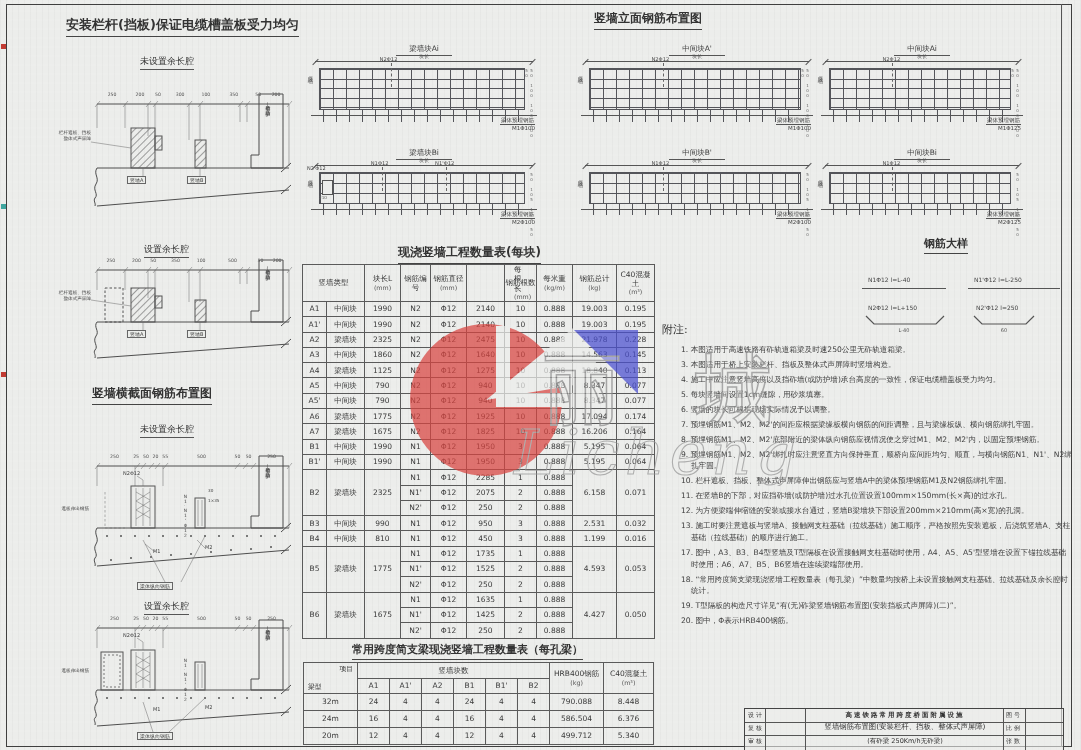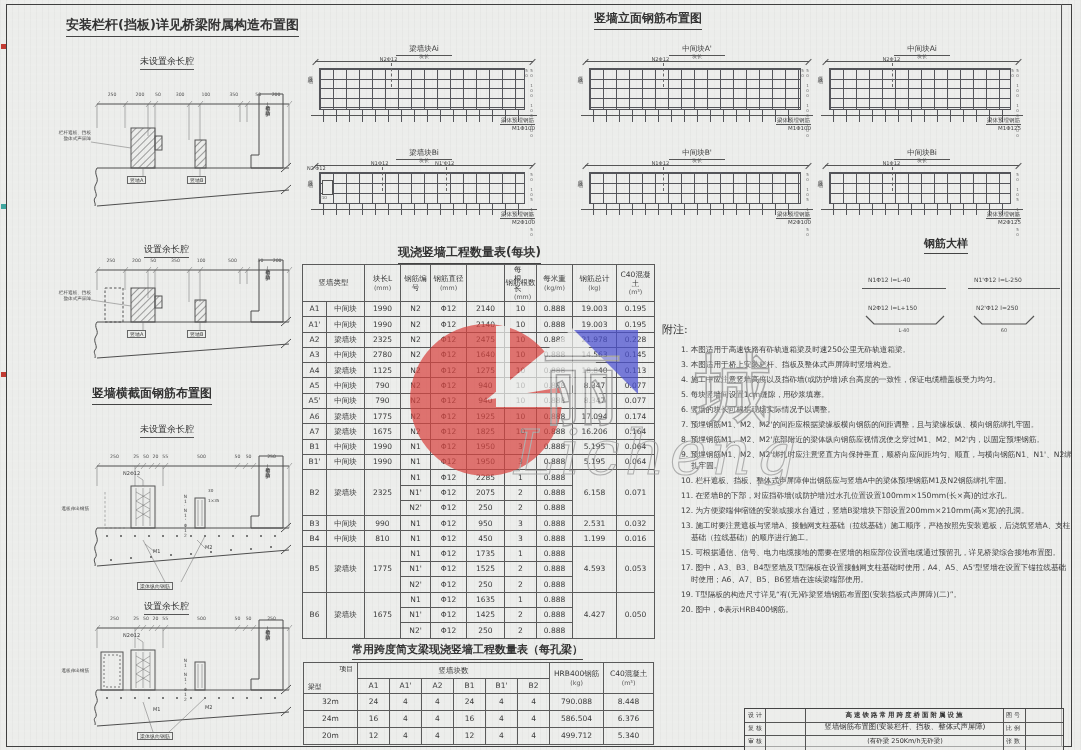--- a/index.html
+++ b/index.html
@@ -85,21 +85,21 @@
 <body>
 
 <div id="sheet">
   <div class="frame"></div>
   <div class="frame2"></div>
 
   <div class="artifact" style="left:1px;top:44px;background:#c23b33;"></div>
   <div class="artifact" style="left:1px;top:204px;background:#3fa6a0;"></div>
   <div class="artifact" style="left:1px;top:372px;background:#c23b33;"></div>
 
-  <div class="sec-title" style="left:66px;top:16px;font-size:13px;">安装栏杆(挡板)详见桥梁附属构造布置图</div>
+  <div class="sec-title" style="left:66px;top:16px;font-size:13px;">安装栏杆(挡板)保证电缆槽盖板受力均匀</div>
   <div class="sub-title" style="left:140px;top:55px;">未设置余长腔</div>
 
   <div class="abs" style="left:45px;top:70px;width:252px;height:172px;">
     <svg width="252" height="172" viewBox="0 0 252 172">
       <defs>
         <pattern id="hatch" patternUnits="userSpaceOnUse" width="5" height="5" patternTransform="rotate(45)">
           <line x1="0" y1="0" x2="0" y2="5" stroke="#767676" stroke-width="1.4"></line>
         </pattern>
       </defs>
       <path class="ln" d="M52,34 H244"></path>
@@ -487,21 +487,21 @@
           <td>Φ12</td>
           <td>2475</td>
           <td>10</td>
           <td>0.888</td>
           <td rowspan="1">21.978</td>
           <td rowspan="1">0.228</td>
         </tr>
         <tr>
           <td rowspan="1">A3</td>
           <td rowspan="1">中间块</td>
-          <td rowspan="1">2780</td>
+          <td rowspan="1">1860</td>
           <td>N2</td>
           <td>Φ12</td>
           <td>1640</td>
           <td>10</td>
           <td>0.888</td>
           <td rowspan="1">14.563</td>
           <td rowspan="1">0.145</td>
         </tr>
         <tr>
           <td rowspan="1">A4</td>
@@ -792,22 +792,22 @@
       <div class="note-item">4. 施工中应注意竖墙高度以及挡砟墙(或防护墙)承台高度的一致性，保证电缆槽盖板受力均匀。</div>
       <div class="note-item">5. 每块竖墙间设置1cm缝隙，用砂浆填塞。</div>
       <div class="note-item">6. 竖墙的块长可根据现场实际情况予以调整。</div>
       <div class="note-item">7. 预埋钢筋M1、M2、M2'的间距应根据梁缘板横向钢筋的间距调整，且与梁缘板纵、横向钢筋绑扎牢固。</div>
       <div class="note-item">8. 预埋钢筋M1、M2、M2'底部附近的梁体纵向钢筋应视情况使之穿过M1、M2、M2'内，以固定预埋钢筋。</div>
       <div class="note-item">9. 预埋钢筋M1、M2、M2'绑扎时应注意竖直方向保持垂直，顺桥向应间距均匀、顺直，与横向钢筋N1、N1'、N2绑扎牢固。</div>
       <div class="note-item">10. 栏杆遮板、挡板、整体式声屏障伸出钢筋应与竖墙A中的梁体预埋钢筋M1及N2钢筋绑扎牢固。</div>
       <div class="note-item">11. 在竖墙B的下部，对应挡砟墙(或防护墙)过水孔位置设置100mm×150mm(长×高)的过水孔。</div>
       <div class="note-item">12. 为方便梁端伸缩缝的安装或接水台通过，竖墙B梁墙块下部设置200mm×210mm(高×宽)的孔洞。</div>
       <div class="note-item">13. 施工时要注意遮板与竖墙A、接触网支柱基础（拉线基础）施工顺序，严格按照先安装遮板，后浇筑竖墙A、支柱基础（拉线基础）的顺序进行施工。</div>
-      <div class="note-item">15. 可根据通信、信号、电力电缆接地的需要在竖墙的相应部位设置电缆通过预留孔，详见桥梁综合接地布置图。</div>
       <div class="note-item">17. 图中，A3、B3、B4型竖墙及T型隔板在设置接触网支柱基础时使用，A4、A5、A5'型竖墙在设置下锚拉线基础时使用；A6、A7、B5、B6竖墙在连续梁端部使用。</div>
+      <div class="note-item">18. “常用跨度简支梁现浇竖墙工程数量表（每孔梁）”中数量均按桥上未设置接触网支柱基础、拉线基础及余长腔时统计。</div>
       <div class="note-item">19. T型隔板的构造尺寸详见“有(无)砟梁竖墙钢筋布置图(安装挡板式声屏障)(二)”。</div>
       <div class="note-item">20. 图中，Φ表示HRB400钢筋。</div>
     </div>
 
   <div id="titleblock">
     <div class="tb-v" style="left:20px;"></div>
       <div class="tb-v" style="left:60px;"></div>
     <div class="tb-v" style="left:258px;"></div>
       <div class="tb-v" style="left:280px;"></div>
     <div class="tb-h" style="top:13px;"></div>

